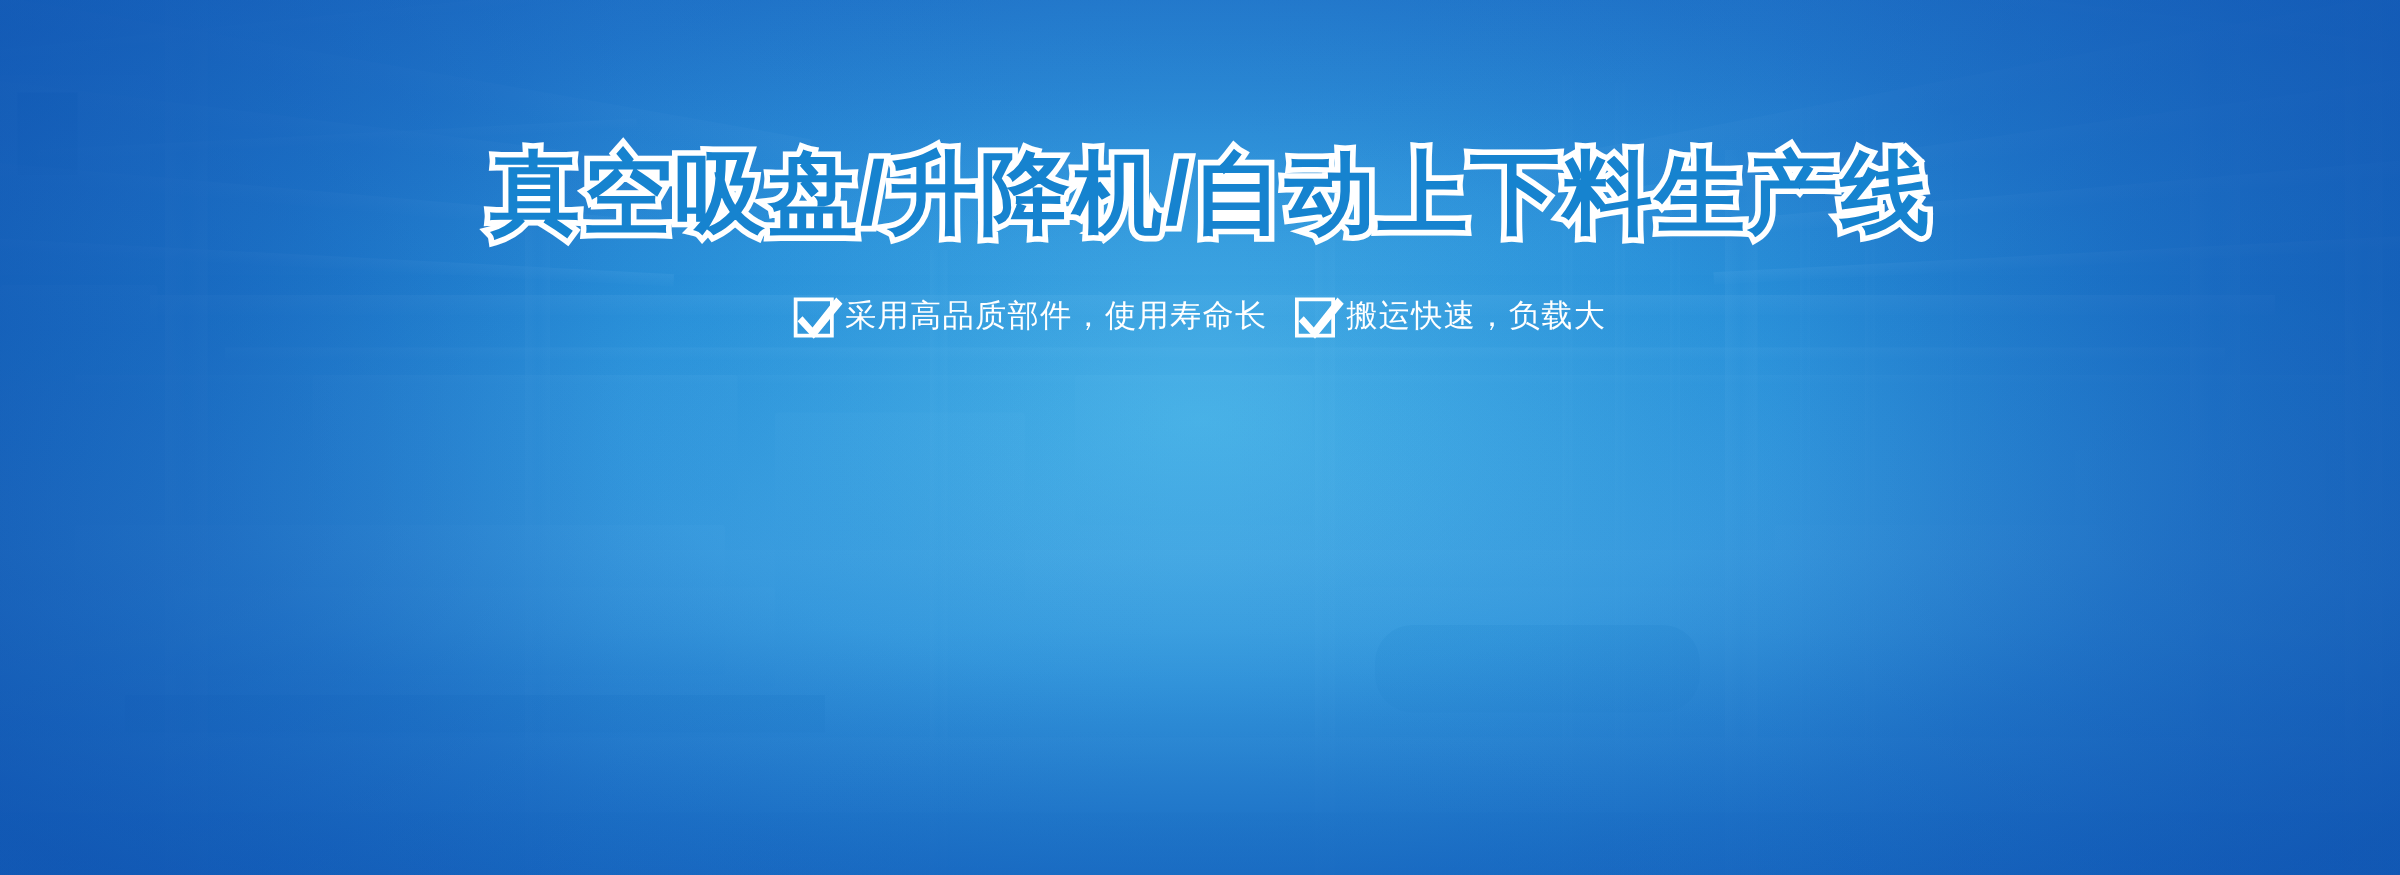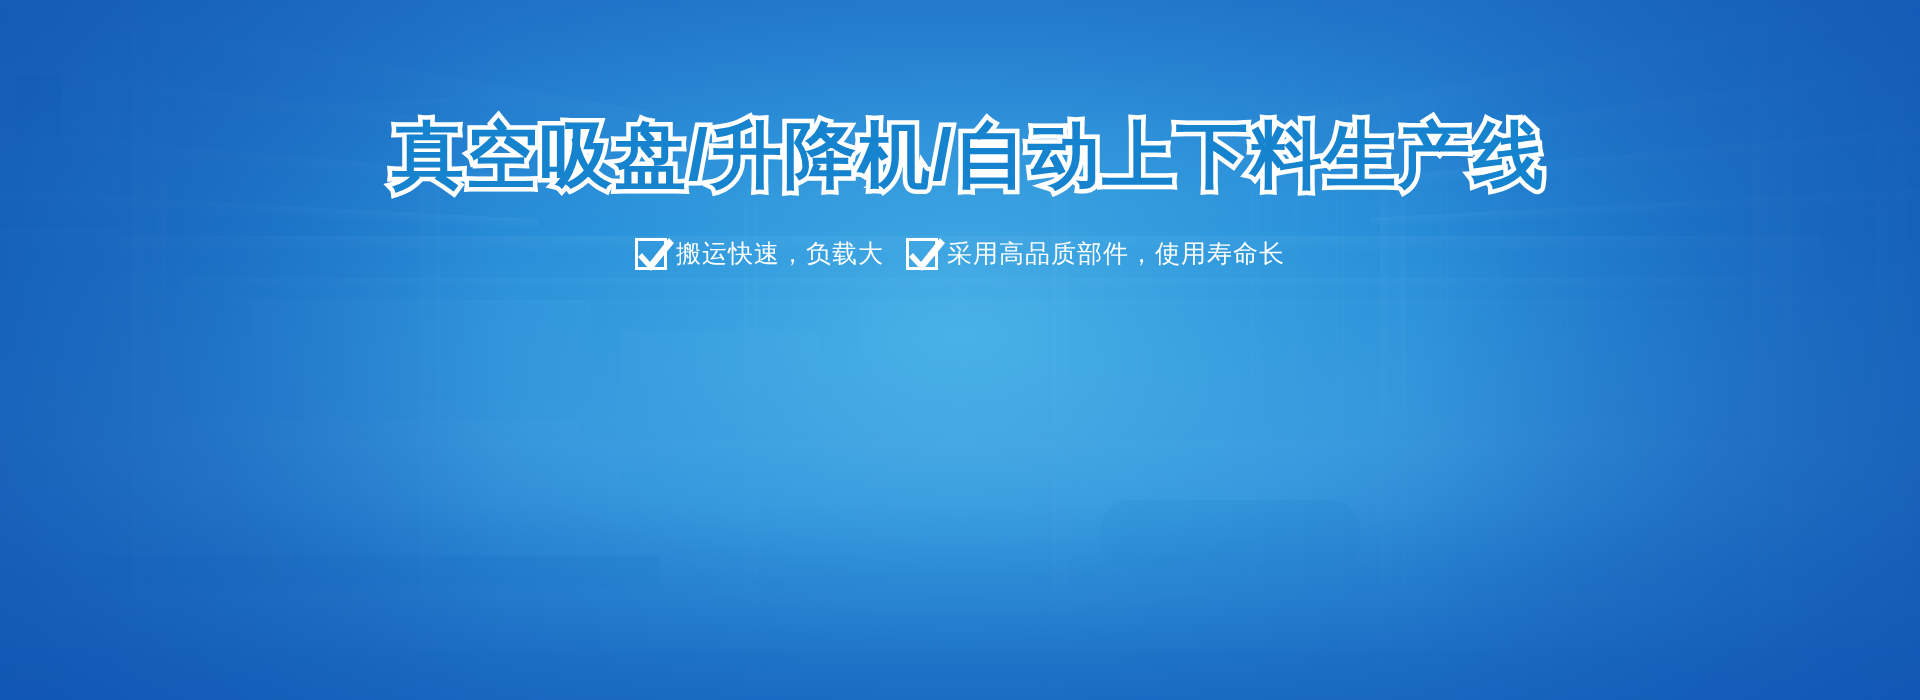--- a/index.html
+++ b/index.html
@@ -199,28 +199,28 @@
 
 
     <div class="features">
 
       <div class="feature">
         <span class="check">
           <svg viewBox="0 0 42 42" aria-hidden="true">
             <path d="M9 21 L17 30 L36 6 L41 11 L18 39 L5 25 Z" fill="#ffffff"></path>
           </svg>
         </span>
-        <span class="feature-text">搬运快速，负载大</span>
+        <span class="feature-text">采用高品质部件，使用寿命长</span>
       </div>
 
       <div class="feature">
         <span class="check">
           <svg viewBox="0 0 42 42" aria-hidden="true">
             <path d="M9 21 L17 30 L36 6 L41 11 L18 39 L5 25 Z" fill="#ffffff"></path>
           </svg>
         </span>
-        <span class="feature-text">采用高品质部件，使用寿命长</span>
+        <span class="feature-text">搬运快速，负载大</span>
       </div>
 
 
     </div>
   </div>
 </div>
 
 </body></html>

